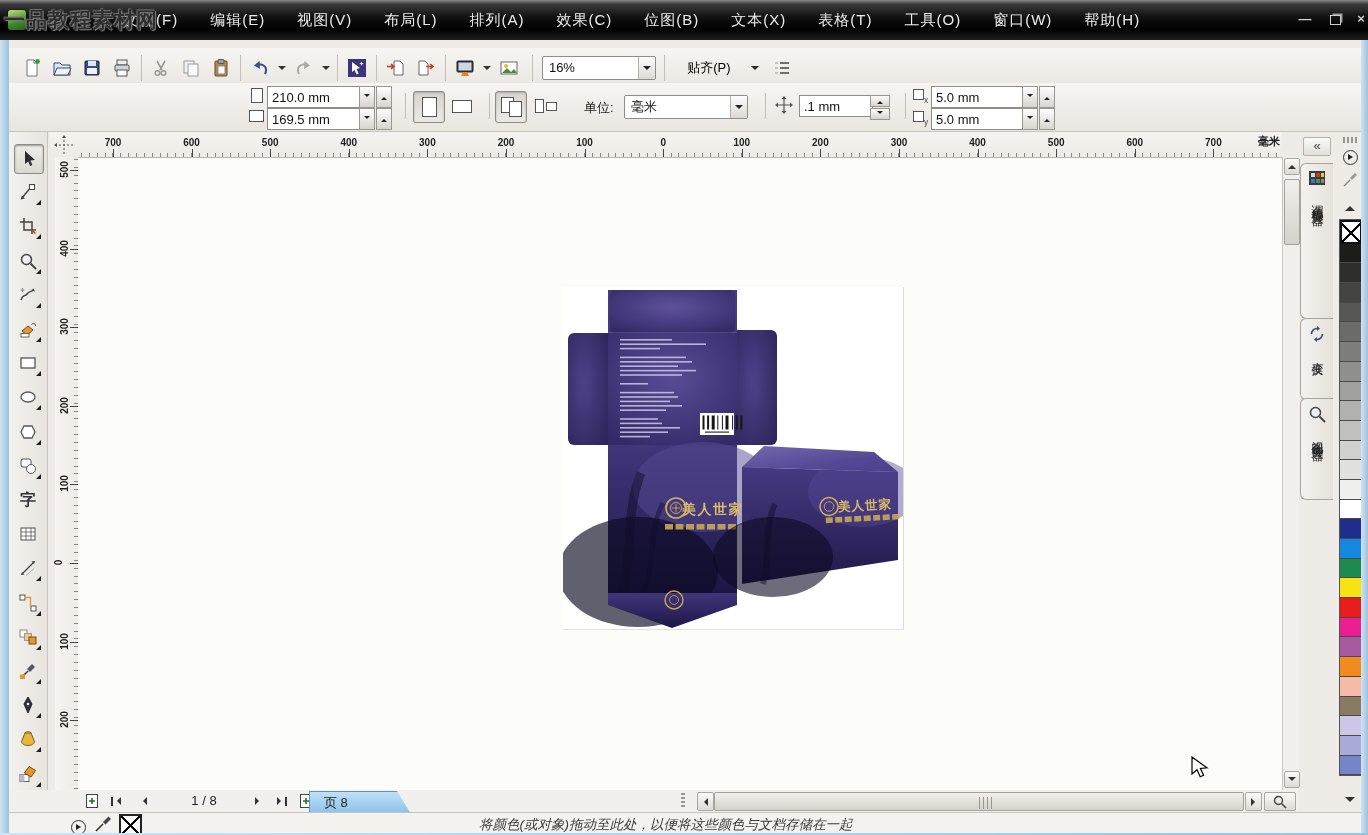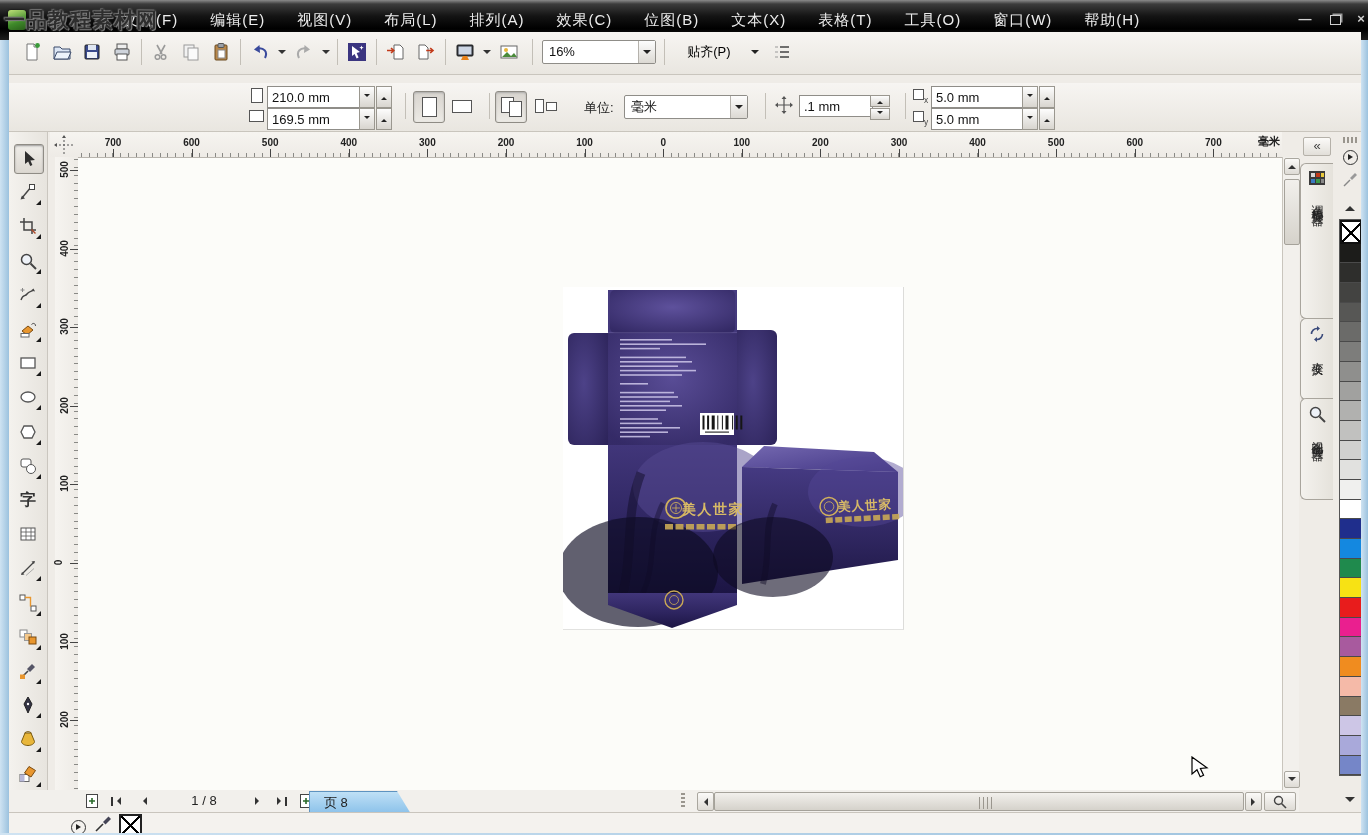--- a/index.html
+++ b/index.html
@@ -16,21 +16,21 @@
   .menu-item{color:#ececec;font-size:15px;padding:6px 16px;letter-spacing:1px;cursor:default;}
   #watermark{left:4px;top:6px;font-size:21px;font-weight:bold;color:#2e2e2e;
     text-shadow:0 0 2px #aaa,1px 1px 0 #666,-1px -1px 0 #555;letter-spacing:1px;}
   .winbtn{top:12px;width:26px;height:16px;color:#cfcfcf;font-size:13px;line-height:14px;
     text-align:center;font-weight:bold;}
   #btn-restore span{display:inline-block;width:9px;height:8px;border:1px solid #cfcfcf;
     box-shadow:2px -2px 0 -0.5px #9a9a9a;margin-top:3px;}
   
   .bar{left:9px;width:1352px;background:linear-gradient(#f7f5f2,#e9e6e0);
     border-bottom:1px solid #c9c5bd;}
-  #toolbar{top:32px;height:42px;}
+  #toolbar{top:48px;height:42px;}
   #propbar{top:83px;height:48px;}
   .tbtn{display:inline-flex;align-items:center;justify-content:center;width:30px;height:30px;
     border-radius:3px;vertical-align:middle;}
   .tbtn.caret{width:14px;}
   .tsep{display:inline-block;width:1px;height:26px;background:#c3bfb7;margin:0 4px;vertical-align:middle;}
   #toolbar-inner{padding:5px 0 0 8px;white-space:nowrap;}
   .combo{display:inline-flex;align-items:center;height:22px;background:#fff;
     border:1px solid #8f8d88;border-radius:2px;font-size:13px;color:#111;}
   .combo .val{flex:1;padding:0 6px;}
   .combo .drop{width:16px;height:100%;display:flex;align-items:center;justify-content:center;
@@ -802,20 +802,21 @@
           <b style="width:0;height:0;border:3.5px solid transparent;border-left:5px solid #222;margin-left:3px"></b>
         </i>
     </span>
     <span class="abs" style="left:86px;top:2px">
       <svg width="17" height="17" viewBox="0 0 17 17">
           <path d="M1 16l7-7" stroke="#333" stroke-width="1.6"></path>
           <path d="M8 7l2.5 2.5 5.5-5.5-2.5-2.5z" fill="#445"></path>
         </svg>
     </span>
     <span id="st-none"></span>
+    <span id="status-hint">将颜色(或对象)拖动至此处，以便将这些颜色与文档存储在一起</span>
   </div>
 
   <div class="abs edge" style="left:0;top:40px;width:9px;height:795px"></div>
   <div class="abs edge" style="left:1361px;top:40px;width:7px;height:795px"></div>
   <div class="abs edge" style="left:0;top:833px;width:1368px;height:2px"></div>
 <div class="abs dtab" style="top: 163px; height: 148px;">
       <span><svg width="18" height="16" viewBox="0 0 18 16">
           <rect x="1" y="1" width="16" height="14" fill="#3a3a3a"></rect>
           <rect x="3" y="3" width="4" height="4" fill="#d8d8d8"></rect>
           <rect x="8" y="3" width="4" height="4" fill="#c23a1a"></rect>

